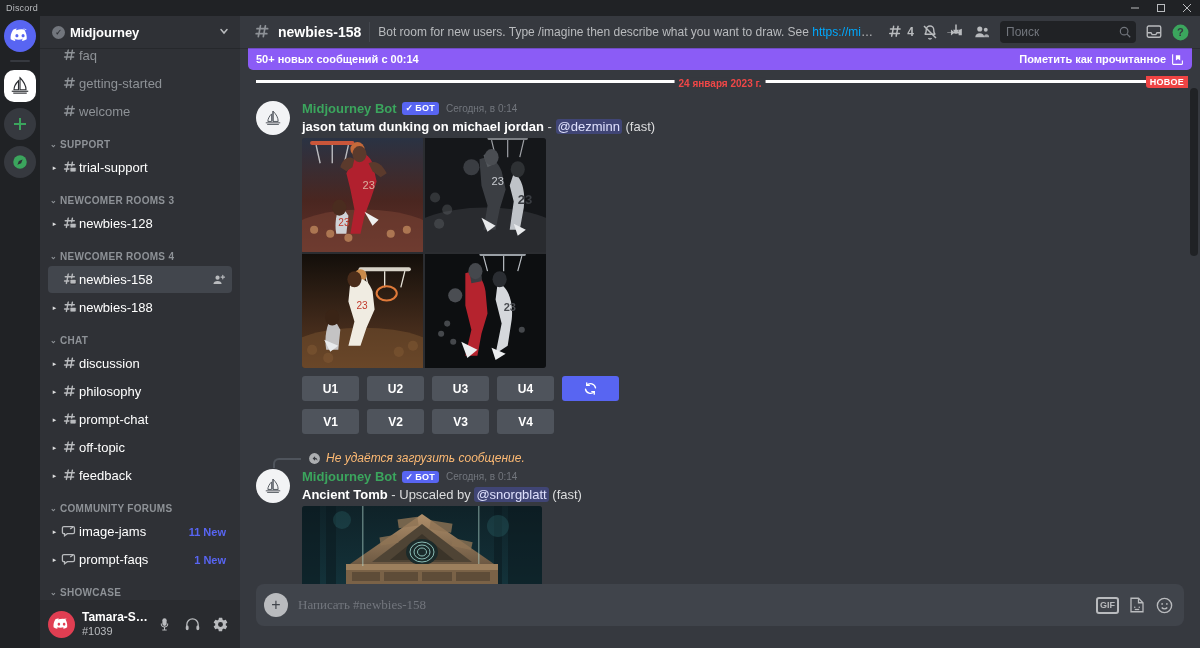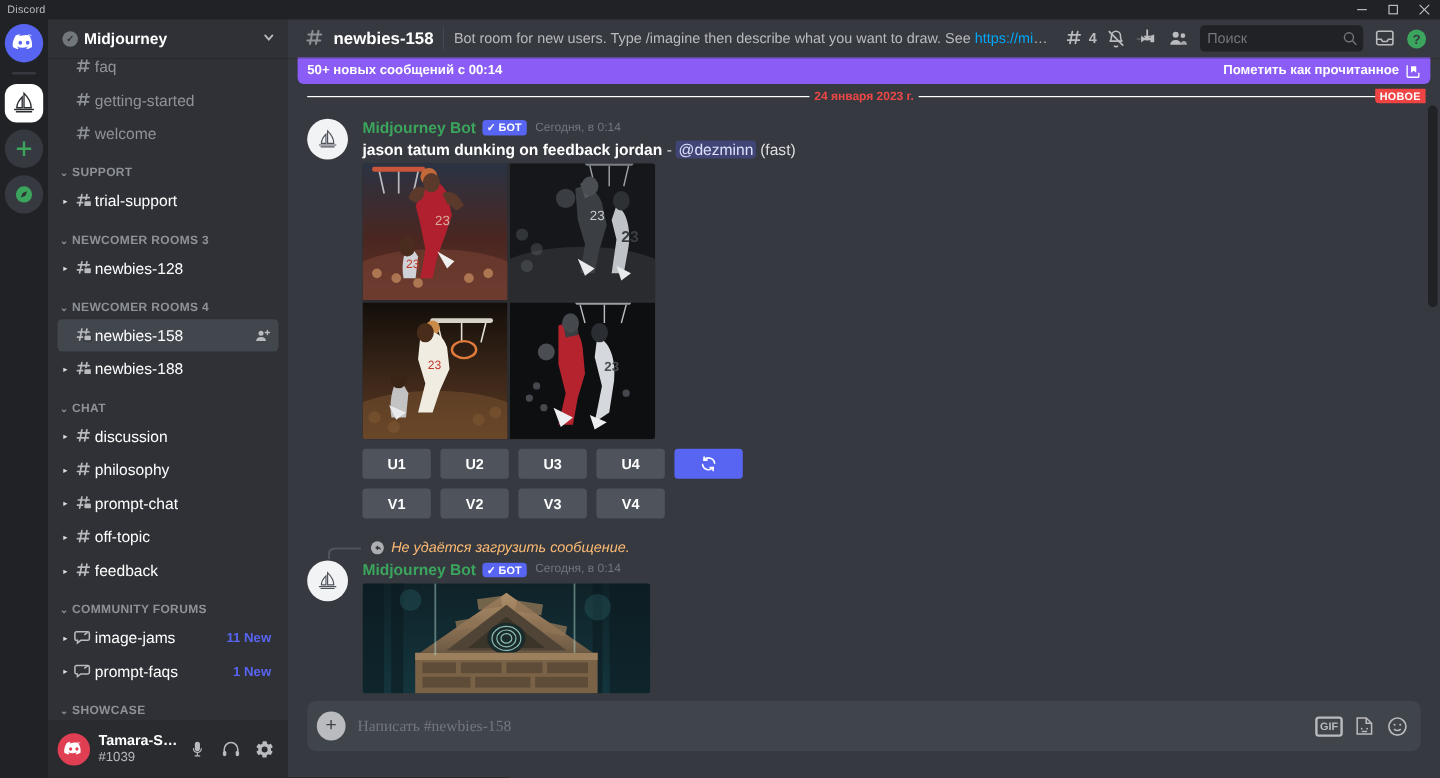--- a/index.html
+++ b/index.html
@@ -114,21 +114,21 @@
     position: absolute; top: 32px; left: 8px; right: 8px; height: 22px; background: #8b5cf6;
     border-radius: 0 0 5px 5px; display: flex; align-items: center; padding: 0 8px;
     color: #fff; font-size: 11px; font-weight: 600; z-index: 18; cursor: pointer;
   }
   .newbar-right { margin-left: auto; display: flex; align-items: center; gap: 5px; font-size: 11px; font-weight: 600; }
 
   
   .scroller { flex: 1 1 auto; overflow: hidden; position: relative; padding-top: 22px; }
   .scroller-inner { padding-bottom: 8px; }
 
-  .divider { position: relative; margin: 10px 16px 16px 16px; height: 0; border-top: 1px solid #ffffff; }
+  .divider { position: relative; margin: 10px 16px 16px 16px; height: 0; border-top: 3px solid #ffffff; }
   .divider-label {
     position: absolute; left: 50%; transform: translate(-50%,-50%); top: 0; background: #36393f;
     padding: 0 4px; font-size: 10px; font-weight: bold; color: #f04747;
   }
   .divider-new {
     position: absolute; right: -4px; top: -1px; transform: translateY(-50%);
     background: #ef4444; color: #fff; font-size: 9px; font-weight: bold; padding: 1px 4px;
     border-radius: 0 0 0 3px; letter-spacing: .3px;
   }
 
@@ -560,21 +560,21 @@
             <div class="msg-body">
               <div class="msg-head">
                 <span class="author">Midjourney Bot</span>
                 <span class="bot-tag">
                   <span>✓</span>
                     <span>БОТ</span>
                 </span>
                 <span class="ts">Сегодня, в 0:14</span>
               </div>
               <div class="msg-text">
-                <b>jason tatum dunking on feedback jordan</b><span> - </span><span class="mention">@dezminn</span><span> (fast)</span>
+                <b>jason tatum dunking on michael jordan</b><span> - </span><span class="mention">@dezminn</span><span> (fast)</span>
               </div>
 
               <div class="imggrid">
                 <div class="imgcell">
                   <svg width="100%" height="100%" viewBox="0 0 120 115" preserveAspectRatio="xMidYMid slice">
                     <defs>
                         <linearGradient id="g1" x1="0" y1="0" x2="0" y2="1">
                           <stop offset="0" stop-color="#2a3344"></stop>
                           <stop offset="0.55" stop-color="#4a2620"></stop>
                           <stop offset="1" stop-color="#61322a"></stop>
@@ -725,20 +725,23 @@
               </div>
               <div class="msg-body">
                 <div class="msg-head">
                   <span class="author">Midjourney Bot</span>
                   <span class="bot-tag">
                     <span>✓</span>
                       <span>БОТ</span>
                   </span>
                   <span class="ts">Сегодня, в 0:14</span>
                 </div>
+                <div class="msg-text">
+                  <b>Ancient Tomb</b><span> - Upscaled by </span><span class="mention">@snorgblatt</span><span> (fast)</span>
+                </div>
                 <div class="bigimg">
                   <svg width="100%" height="100%" viewBox="0 0 240 92" preserveAspectRatio="xMidYMin slice">
                     <defs>
                       <linearGradient id="tomb" x1="0" y1="0" x2="0" y2="1">
                         <stop offset="0" stop-color="#0f2228"></stop>
                           <stop offset="1" stop-color="#14353d"></stop>
                       </linearGradient>
                       <linearGradient id="stone" x1="0" y1="0" x2="0" y2="1">
                         <stop offset="0" stop-color="#b08f6a"></stop>
                           <stop offset="1" stop-color="#6d5943"></stop>

